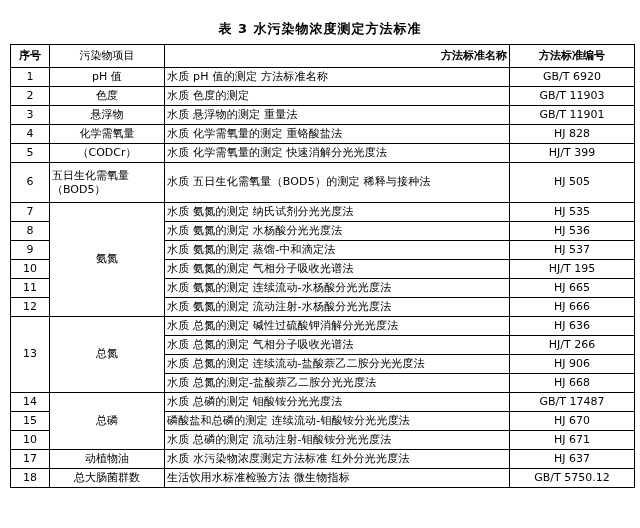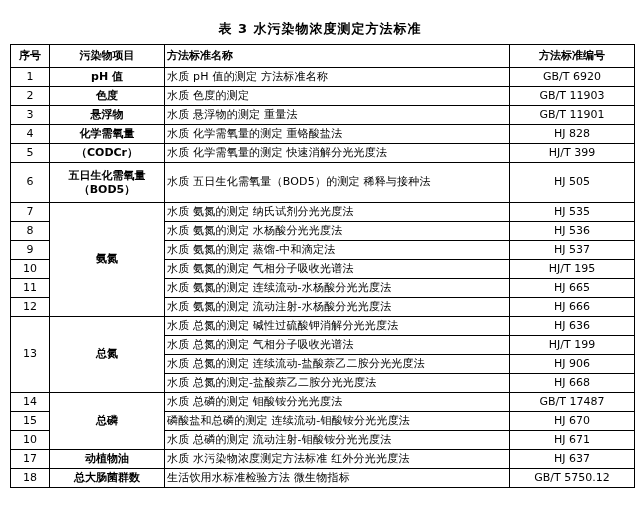--- a/index.html
+++ b/index.html
@@ -40,45 +40,45 @@
     vertical-align: middle;
   }
   thead th {
     font-weight: bold;
     text-align: center;
     height: 20px;
     font-size: 11.5px;
     margin-top: 32px;
   }
   .c-no    { width: 34px;  text-align: center; }
-  .c-item  { width: 110px; text-align: center; font-weight: bold; }
+  .c-item  { width: 110px; text-align: center; font-weight: normal; }
   .c-name  { width: 340px; text-align: left; padding-left: 6px; }
   .c-code  { width: 120px; text-align: center; }
   td.c-name { letter-spacing: 0.2px; }
   .rowh { height: 19px; }
   .tall { height: 40px; }
   .item-stack {
     display: block;
-    text-align: center;
+    text-align: left;
     line-height: 1.25;
   }
 </style>
 </head>
 <body>
 
 <div class="page">
 
   <div class="doc-title">表 3  水污染物浓度测定方法标准</div>
 
   <table class="std">
     <thead>
       <tr>
         <th class="c-no">序号</th>
         <th class="c-item">污染物项目</th>
-        <th class="c-name" style="text-align:left">方法标准名称</th>
+        <th class="c-name" style="text-align:right">方法标准名称</th>
         <th class="c-code">方法标准编号</th>
       </tr>
     </thead>
     <tbody>
 
       <tr class="rowh">
         <td class="c-no">1</td>
         <td class="c-item">pH 值</td>
         <td class="c-name">水质  pH 值的测定    方法标准名称</td>
         <td class="c-code">GB/T 6920</td>
@@ -161,21 +161,21 @@
 
       <tr class="rowh">
         <td class="c-no" rowspan="4">13</td>
         <td class="c-item" rowspan="4">总氮</td>
         <td class="c-name">水质  总氮的测定    碱性过硫酸钾消解分光光度法</td>
         <td class="c-code">HJ 636</td>
       </tr>
 
       <tr class="rowh">
         <td class="c-name">水质  总氮的测定    气相分子吸收光谱法</td>
-        <td class="c-code">HJ/T 199</td>
+        <td class="c-code">HJ/T 266</td>
       </tr>
 
       <tr class="rowh">
         <td class="c-name">水质  总氮的测定    连续流动-盐酸萘乙二胺分光光度法</td>
         <td class="c-code">HJ 906</td>
       </tr>
 
       <tr class="rowh">
         <td class="c-name">水质  总氮的测定-盐酸萘乙二胺分光光度法</td>
         <td class="c-code">HJ 668</td>

